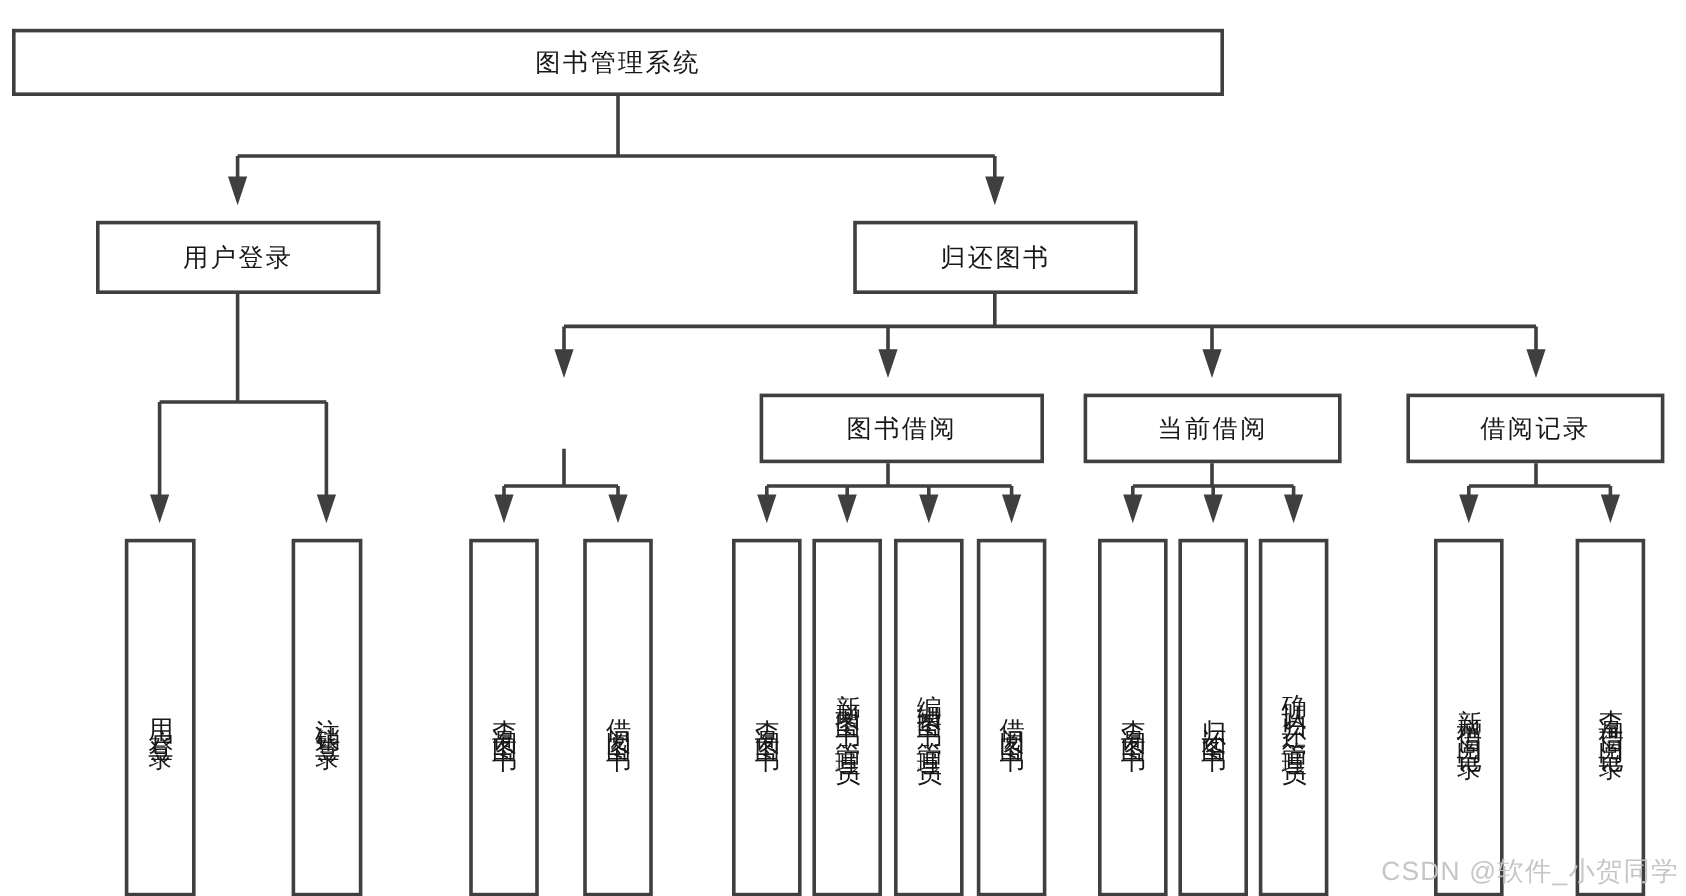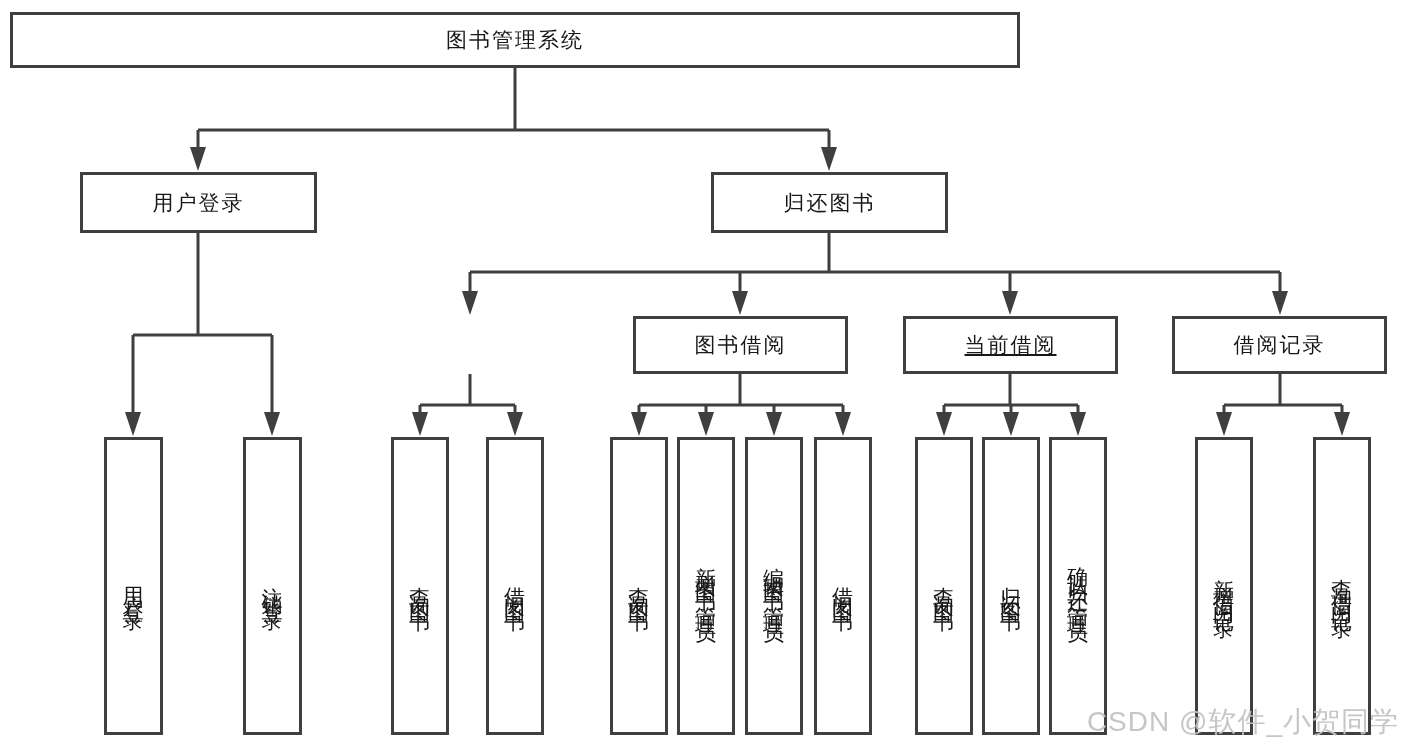--- a/index.html
+++ b/index.html
@@ -3,29 +3,29 @@
 <meta charset="utf-8">
 <style>
   html,body{margin:0;padding:0;background:#ffffff;}
   #stage{
     position:relative;width:1405px;height:747px;background:#ffffff;overflow:hidden;
     font-family:"Liberation Sans","DejaVu Sans",sans-serif;color:#18181a;
   }
   #wires{position:absolute;left:0;top:0;width:1405px;height:747px;}
   .box{
     position:absolute;background:#ffffff;border:3px solid #3f3f3f;box-sizing:border-box;
-    display:flex;align-items:center;justify-content:center;text-align:center;
+    display:flex;align-items:center;justify-content:center;text-align:center;margin-top:12px;
   }
   .h{font-size:21px;letter-spacing:2px;white-space:nowrap;}
   .v span.vtext{
     writing-mode:vertical-rl;text-orientation:mixed;
     font-size:21px;letter-spacing:8px;line-height:1;white-space:nowrap;
   }
   #watermark{
-    position:absolute;right:6px;bottom:6px;font-size:28px;letter-spacing:1px;
+    position:absolute;right:6px;bottom:6px;font-size:22px;letter-spacing:1px;
     color:rgba(197,194,197,0.95);white-space:nowrap;
   }
 </style>
 </head>
 <body>
 
 <div id="stage">
 
   <svg id="wires" viewBox="0 0 1405 747" xmlns="http://www.w3.org/2000/svg" aria-hidden="true">
     <g stroke="#3f3f3f" stroke-width="3" fill="none">
@@ -49,22 +49,22 @@
                M1070 412L1086 412L1078 436Z
                M1216 412L1232 412L1224 436Z M1334 412L1350 412L1342 436Z"></path>
     </g>
   </svg>
 
   <div class="box h" style="left:10px;top:12px;width:1010px;height:56px;">图书管理系统</div>
 
   <div class="box h" style="left:80px;top:172px;width:237px;height:61px;">用户登录</div>
   <div class="box h" style="left:711px;top:172px;width:237px;height:61px;">归还图书</div>
 
-  <div class="box h" style="left:633px;top:316px;width:215px;height:58px;">图书借阅</div>
-  <div class="box h" style="left:903px;top:316px;width:215px;height:58px;text-decoration:underline;">当前借阅</div>
+  <div class="box h" style="left:633px;top:316px;width:237px;height:58px;">图书借阅</div>
+  <div class="box h" style="left:903px;top:316px;width:215px;height:58px;">当前借阅</div>
   <div class="box h" style="left:1172px;top:316px;width:215px;height:58px;">借阅记录</div>
 
   <div class="box v" style="left:104px;top:437px;width:59px;height:298px;">
     <span class="vtext">用户登录</span>
     </div>
   <div class="box v" style="left:243px;top:437px;width:59px;height:298px;">
     <span class="vtext">注销登录</span>
     </div>
 
   <div class="box v" style="left:391px;top:437px;width:58px;height:298px;">

